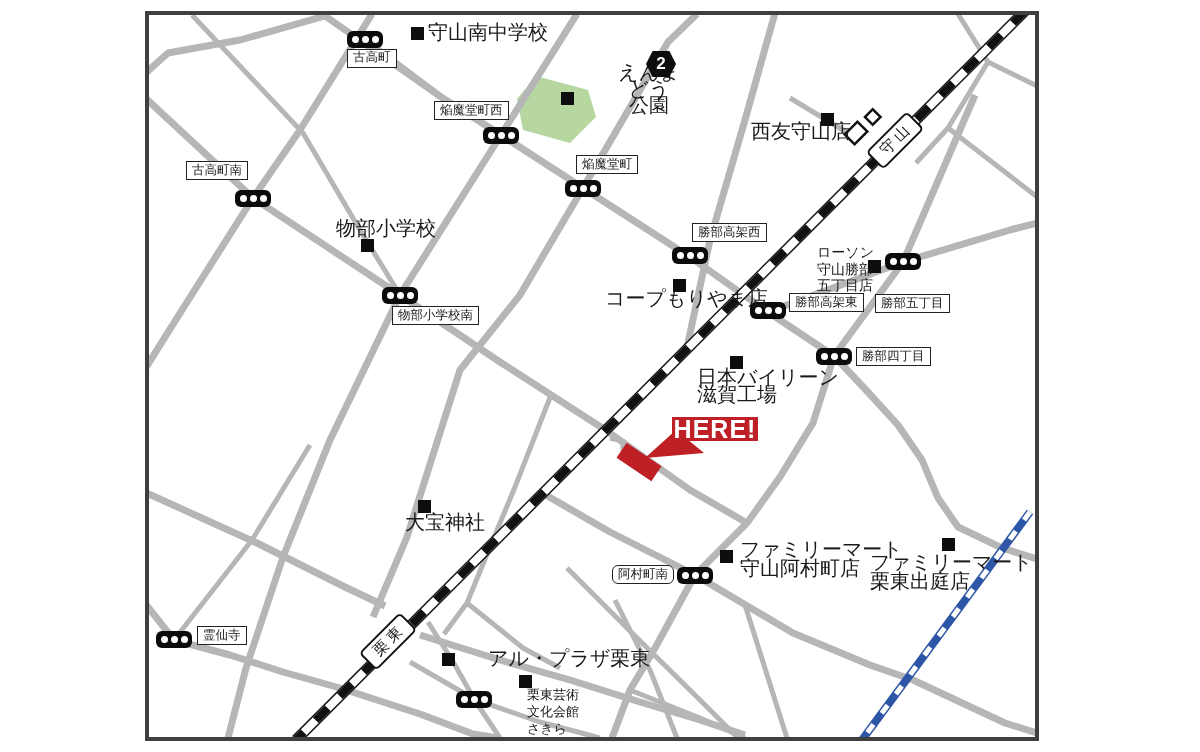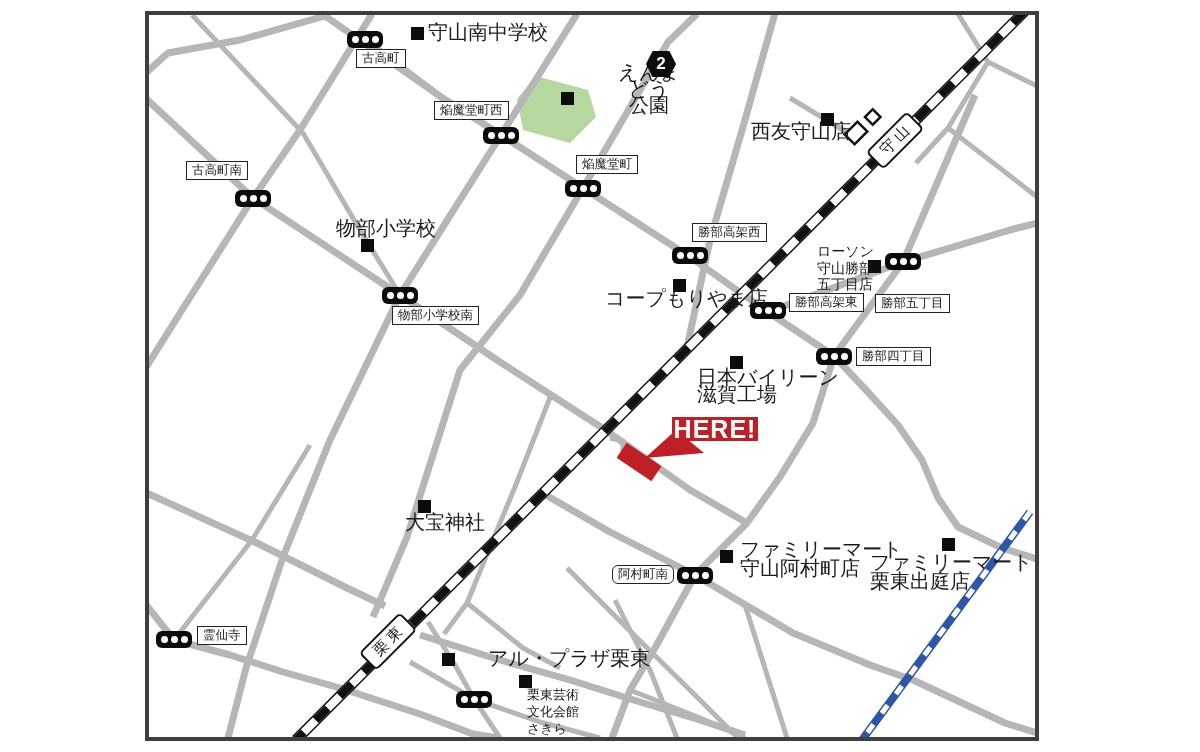--- a/index.html
+++ b/index.html
@@ -184,39 +184,39 @@
   <div class="sq" style="left:361px;top:239px;"></div>
   <div class="sq" style="left:673px;top:279px;"></div>
   <div class="sq" style="left:868px;top:260px;"></div>
   <div class="sq" style="left:730px;top:356px;"></div>
   <div class="sq" style="left:418px;top:500px;"></div>
   <div class="sq" style="left:720px;top:550px;"></div>
   <div class="sq" style="left:942px;top:538px;"></div>
   <div class="sq" style="left:442px;top:653px;"></div>
   <div class="sq" style="left:519px;top:675px;"></div>
 
-  <div class="ilabel" style="left:356px;top:49px;">古高町</div>
+  <div class="ilabel" style="left:347px;top:49px;font-family:Liberation Mono, monospace;">古高町</div>
   <div class="ilabel" style="left:434px;top:101px;">焔魔堂町西</div>
   <div class="ilabel" style="left:186px;top:161px;">古高町南</div>
   <div class="ilabel" style="left:576px;top:155px;">焔魔堂町</div>
   <div class="ilabel" style="left:392px;top:306px;">物部小学校南</div>
   <div class="ilabel" style="left:692px;top:223px;">勝部高架西</div>
   <div class="ilabel" style="left:875px;top:250px;margin-top:44px;">勝部五丁目</div>
   <div class="ilabel" style="left:789px;top:293px;">勝部高架東</div>
   <div class="ilabel" style="left:856px;top:347px;">勝部四丁目</div>
   <div class="ilabel" style="left:612px;top:565px;border-radius:6px;">阿村町南</div>
   <div class="ilabel" style="left:197px;top:626px;">霊仙寺</div>
 
   <div class="plabel" style="left:428px;top:24px;">守山南中学校</div>
   <div class="plabel center" style="left:566px;top:64px;width:78px;margin-left:44px;">えんまどう
 公園</div>
   <div class="plabel" style="left:751px;top:123px;">西友守山店</div>
   <div class="plabel" style="left:336px;top:220px;">物部小学校</div>
   <div class="plabel" style="left:605px;top:290px;">コープもりやま店</div>
-  <div class="plabel" style="left:817px;top:244px;font-size:14px;font-family:Liberation Serif, serif;">ローソン
+  <div class="plabel" style="left:817px;top:244px;font-size:14px;">ローソン
 守山勝部
 五丁目店</div>
   <div class="plabel" style="left:697px;top:369px;">日本バイリーン
 滋賀工場</div>
   <div class="plabel" style="left:405px;top:514px;">大宝神社</div>
   <div class="plabel lh19" style="left:740px;top:540px;">ファミリーマート
 守山阿村町店</div>
   <div class="plabel lh19" style="left:870px;top:553px;">ファミリーマート
 栗東出庭店</div>
   <div class="plabel" style="left:460px;top:650px;margin-left:28px;">アル・プラザ栗東</div>

